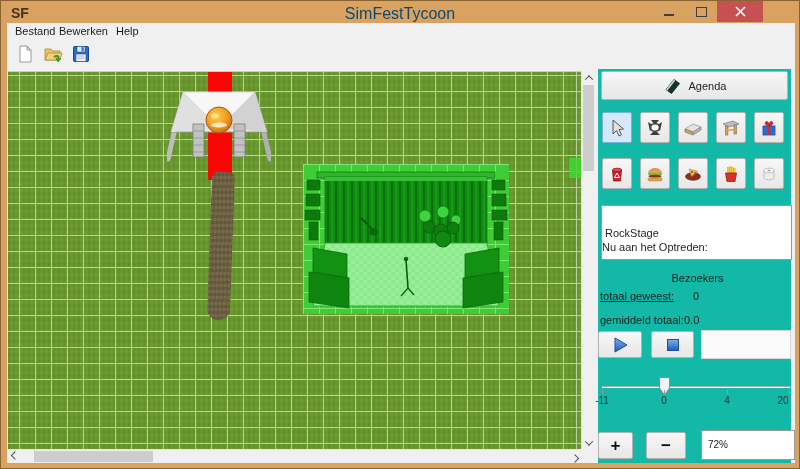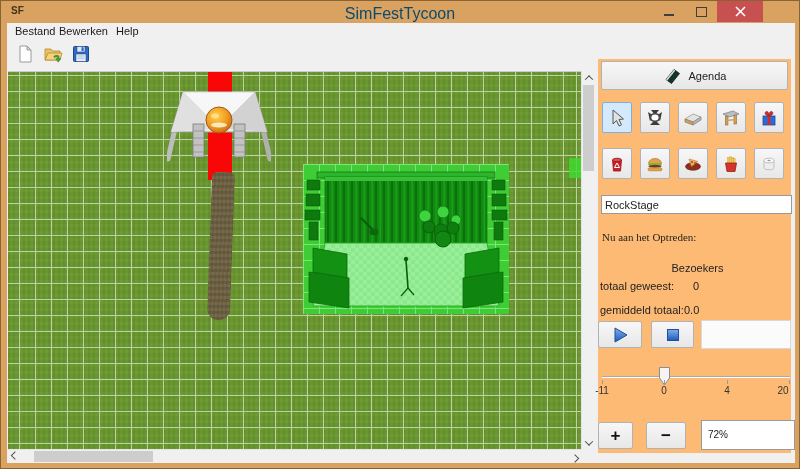--- a/index.html
+++ b/index.html
@@ -1,20 +1,20 @@
 <!DOCTYPE html>
 <html><head>
 <meta charset="utf-8">
 <style>
   html,body{margin:0;padding:0;}
   body{width:800px;height:469px;position:relative;font-family:"Liberation Sans",sans-serif;background:#fff;overflow:hidden;}
   .window{position:absolute;inset:0;background:#d9a261;border:1px solid #8a6332;box-sizing:border-box;}
   
   .titlebar{position:absolute;left:0;top:0;right:0;height:22px;}
-  .app-badge{position:absolute;left:10px;top:4px;font-size:10px;font-weight:bold;color:#45321a;}
+  .app-badge{position:absolute;left:10px;top:4px;font-size:14px;font-weight:bold;color:#45321a;}
   .title{position:absolute;left:0;right:0;top:4px;text-align:center;font-size:16px;color:#0c4a6e;}
   .win-btn{position:absolute;top:0;height:21px;display:flex;align-items:center;justify-content:center;cursor:default;}
   .btn-min{left:654px;width:28px;}
   .btn-max{left:686px;width:28px;}
   .btn-close{left:716px;width:46px;background:#c75050;}
   .glyph-min{width:10px;height:2px;background:#3f3f3f;margin-top:6px;}
   .glyph-max{width:9px;height:8px;border:1px solid #3f3f3f;}
   
   .client{position:absolute;left:6px;top:22px;width:788px;height:440px;background:#f0f0f0;}
   .menubar{position:absolute;left:0;top:0;width:788px;height:17px;font-size:11px;color:#1a1a1a;}
@@ -44,33 +44,33 @@
   .corner{position:absolute;left:574px;top:426px;width:13px;height:13px;background:#f0f0f0;}
   .vthumb{position:absolute;left:1px;top:14px;width:11px;height:86px;background:#cdcdcd;}
   .hthumb{position:absolute;left:26px;top:1px;width:119px;height:11px;background:#cdcdcd;}
   .sb-btn{position:absolute;display:flex;align-items:center;justify-content:center;}
   .chev{width:5px;height:5px;border-left:1.4px solid #4c4c4c;border-top:1.4px solid #4c4c4c;}
   .chev.up{transform:rotate(45deg) translate(1px,1px);}
   .chev.down{transform:rotate(225deg) translate(1px,1px);}
   .chev.left{transform:rotate(-45deg) translate(1px,-1px);}
   .chev.right{transform:rotate(135deg) translate(1px,-1px);}
   
-  .panel{position:absolute;left:591px;top:36px;width:193px;height:394px;background:#fdba74;font-size:11px;color:#1e1e1e;}
+  .panel{position:absolute;left:591px;top:46px;width:193px;height:394px;background:#14b8a6;font-size:11px;color:#1e1e1e;}
   .btn{box-sizing:border-box;background:linear-gradient(#f7f7f7,#e7e7e7);border:1px solid #b2b2b2;border-radius:2px;
        display:flex;align-items:center;justify-content:center;cursor:default;}
   .agenda-btn{position:absolute;left:3px;top:2px;width:187px;height:29px;gap:8px;font-size:11px;color:#222;}
   .tbtn{position:absolute;width:30px;height:31px;}
   .tbtn.selected{background:#d4e9fb;border-color:#7ab1e3;}
   .row1{top:43px;} .row2{top:89px;}
   .c0{left:4px;} .c1{left:42px;} .c2{left:80px;} .c3{left:118px;} .c4{left:156px;}
   .stage-input{position:absolute;left:3px;top:136px;width:183px;height:15px;border:1px solid #9a9a9a;
-       font-family:"Liberation Sans",sans-serif;font-size:11px;padding:1px 3px;background:#fff;color:#222;}
-  .lbl-now{position:absolute;left:4px;top:172px;font-family:Liberation Serif, serif;}
+       font-family:"Liberation Sans",sans-serif;font-size:11px;padding:19px 3px;background:#fff;color:#222;}
+  .lbl-now{position:absolute;left:4px;top:172px;}
   .lbl-bez{position:absolute;left:62px;top:203px;width:75px;text-align:center;}
-  .lbl-tot{position:absolute;left:2px;top:221px;}
+  .lbl-tot{position:absolute;left:2px;top:221px;text-decoration:underline;}
   .val-tot{position:absolute;left:86px;top:221px;width:24px;text-align:center;}
   .lbl-gem{position:absolute;left:2px;top:245px;}
   .val-gem{position:absolute;left:86px;top:245px;width:24px;}
   .play-btn{position:absolute;left:0;top:262px;width:44px;height:27px;}
   .stop-btn{position:absolute;left:53px;top:262px;width:43px;height:27px;}
   .info-box{position:absolute;left:103px;top:261px;width:88px;height:27px;background:#fbfbfb;border:1px solid #d8d8d8;}
   .slider-track{position:absolute;left:4px;top:317px;width:188px;height:1px;background:#a9a9a9;border-bottom:1px solid #fdfdfd;}
   .slider-thumb{position:absolute;left:61px;top:308px;width:11px;height:19px;}
   .tick{position:absolute;top:321px;width:1px;height:4px;background:#9a9a9a;}
   .tick-lbl{position:absolute;top:326px;width:26px;text-align:center;font-size:10px;color:#333;}

